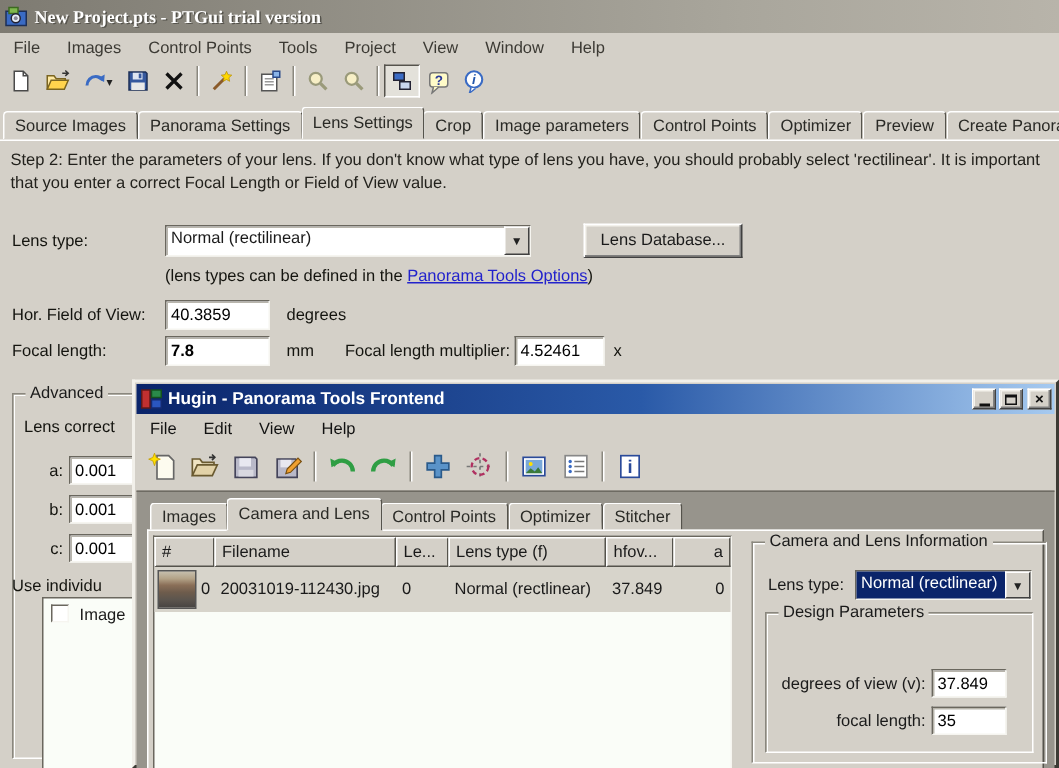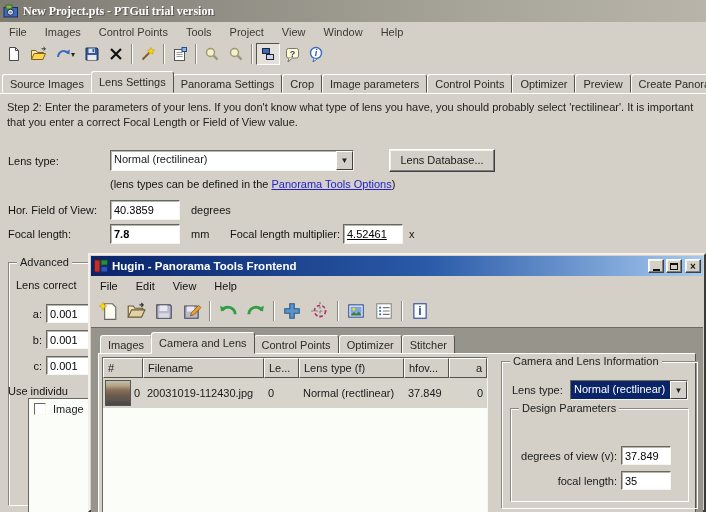--- a/index.html
+++ b/index.html
@@ -168,22 +168,22 @@
       <svg width="16" height="16" viewBox="0 0 16 16">
         <circle cx="8" cy="7" r="5.5" fill="#fff" stroke="#3a6bc4" stroke-width="1.4"></circle>
         <path d="M6 12.5l-1 3.5 4-3" fill="#fff" stroke="#3a6bc4"></path>
         <text x="8" y="10" font-size="9" text-anchor="middle" fill="#2255aa" font-weight="bold" font-style="italic">i</text>
       </svg>
     </span>
 </div>
 
 <div class="m-tabs">
   <span class="tab">Source Images</span>
+  <span class="tab">Panorama Settings</span>
   <span class="tab active">Lens Settings</span>
-  <span class="tab">Panorama Settings</span>
   <span class="tab">Crop</span>
   <span class="tab">Image parameters</span>
   <span class="tab">Control Points</span>
   <span class="tab">Optimizer</span>
   <span class="tab">Preview</span>
   <span class="tab">Create Panorama</span>
 
 </div>
 
 <div class="m-content">
@@ -200,21 +200,21 @@
 
   <span class="lbl" style="left:8px;top:110px">Hor. Field of View:</span>
   <input class="inp" style="position: absolute; left: 110px; top: 106px; width: 70px; height: 20px;" value="40.3859">
   <span class="lbl" style="left:191px;top:110px">degrees</span>
 
   <span class="lbl" style="left:8px;top:134px">Focal length:</span>
   <input class="inp" style="position: absolute; left: 110px; top: 130px; width: 70px; height: 20px; font-weight: bold;" value="7.8">
   <span class="lbl" style="left:191px;top:134px">mm</span>
 
   <span class="lbl" style="left:230px;top:134px">Focal length multiplier:</span>
-  <input class="inp" style="position: absolute; left: 343px; top: 130px; width: 60px; height: 20px; text-decoration: underline;" value="4.52461">
+  <input class="inp" style="position: absolute; left: 343px; top: 130px; width: 60px; height: 20px;" value="4.52461">
   <span class="lbl" style="left:409px;top:134px">x</span>
 
   <div class="grp adv">
     <span class="leg">Advanced</span>
   </div>
   <span class="lbl" style="left:16px;top:185px">Lens correct</span>
 
   <span class="lbl abc-lbl" style="left:28px;top:214px">a:</span>
   <input class="inp" style="position: absolute; left: 46px; top: 210px; width: 56px; height: 19px;" value="0.001">
   <span class="lbl abc-lbl" style="left:28px;top:240px">b:</span>

